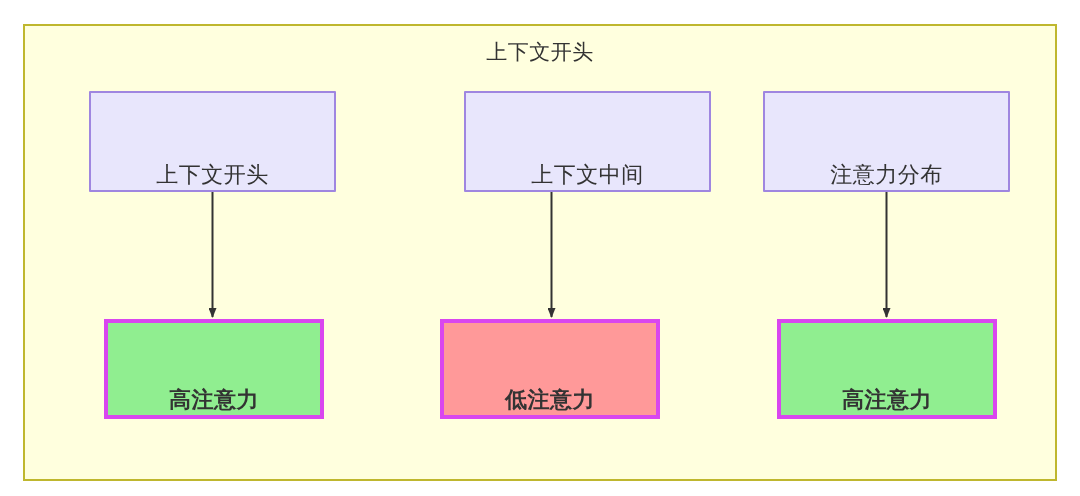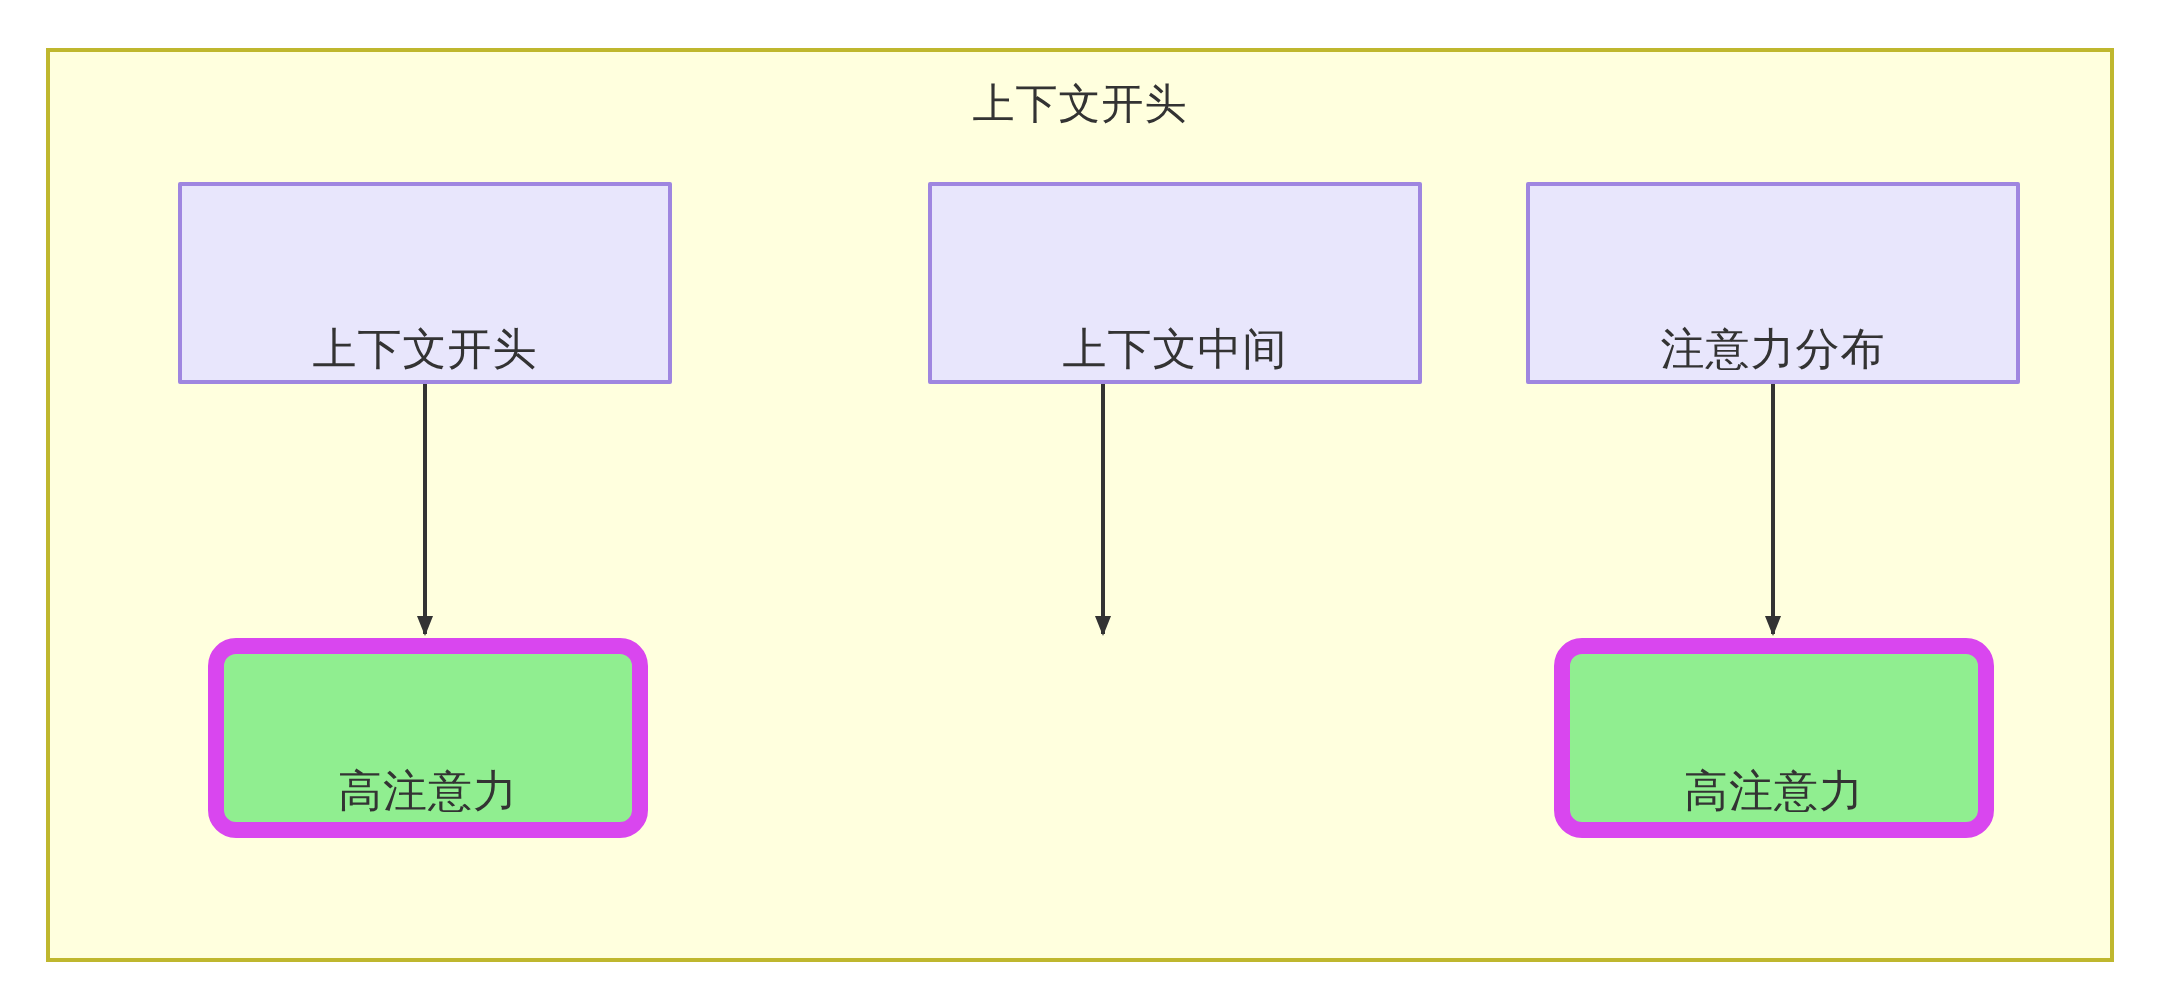--- a/index.html
+++ b/index.html
@@ -62,22 +62,23 @@
     width: 247px;
     height: 101px;
     background: #e8e6fc;
     border: 2px solid #9f86e0;
     border-radius: 1px;
   }
 
   .node.attn {
     width: 220px;
     height: 100px;
-    border: 8px solid #d946ef;
-    border-radius: 14px;
+    border: 4px solid #d946ef;
+    border-radius: 0;
+    font-weight: bold;
   }
 
   .node.attn.high {
     background: #90ee90;
   }
   .node.attn.low {
     background: #ff9999;
   }
 
   
@@ -132,18 +133,21 @@
   </div>
 
   <div class="node ctx" id="node-ctx-end">
     <span>注意力分布</span>
   </div>
 
   <div class="node attn high" id="node-attn-start">
     <span>高注意力</span>
   </div>
 
+  <div class="node attn low" id="node-attn-middle">
+    <span>低注意力</span>
+  </div>
 
   <div class="node attn high" id="node-attn-end">
     <span>高注意力</span>
   </div>
 
 </div>
 
 </body></html>

